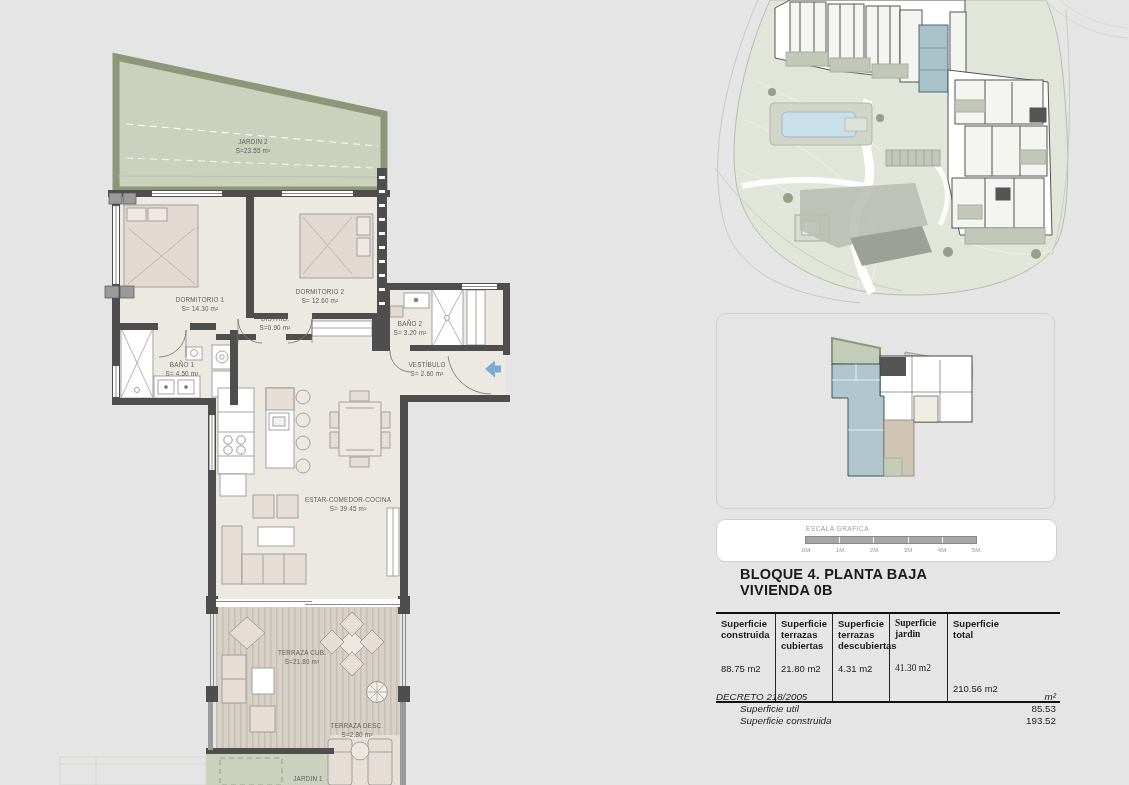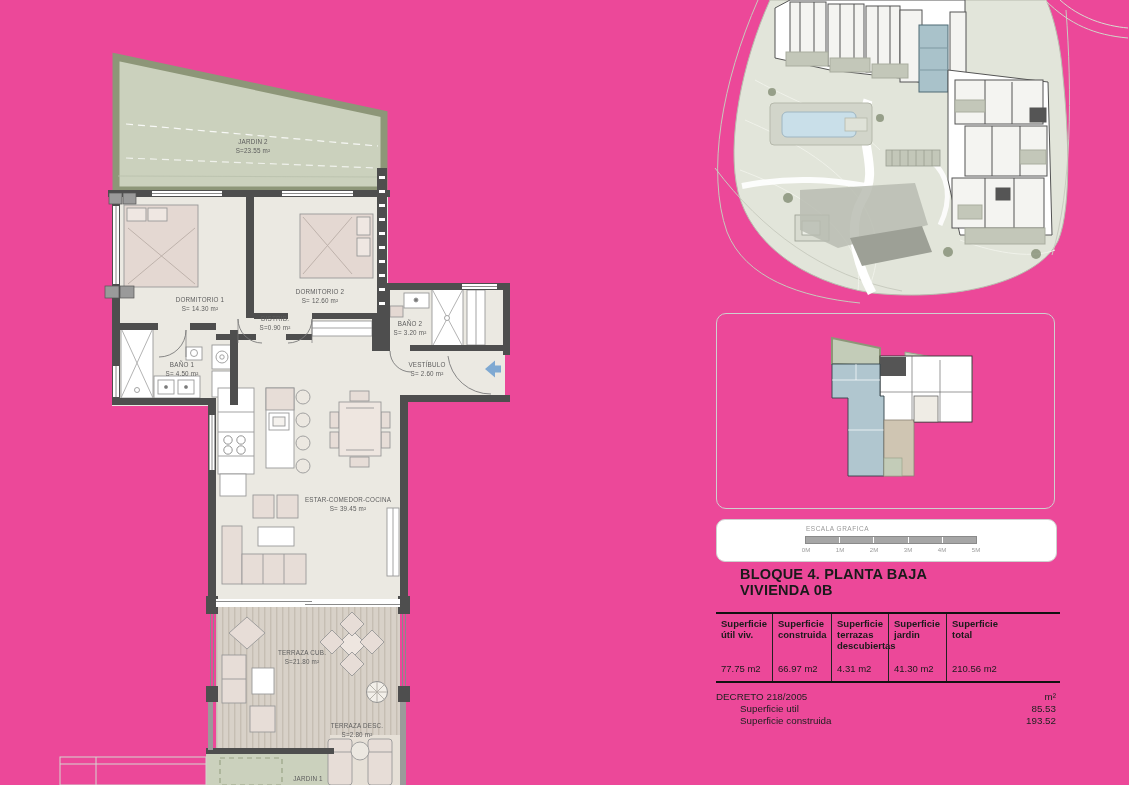--- a/index.html
+++ b/index.html
@@ -1,31 +1,31 @@
 <!DOCTYPE html>
 <html><head>
 <meta charset="utf-8">
 <style>
   html,body{margin:0;padding:0;background:#ffffff;}
-  .page{position:relative;width:1129px;height:785px;background:#ec4899;overflow:hidden;
+  .page{position:relative;width:1129px;height:785px;background:#e5e5e5;overflow:hidden;
         font-family:"Liberation Sans",sans-serif;color:#1a1a1a;}
   .page svg{position:absolute;left:0;top:0;}
   
   .heading{position:absolute;left:740px;top:566px;font-weight:bold;font-size:14.5px;line-height:16px;letter-spacing:.2px;}
   .areas-table{position:absolute;left:716px;top:612px;width:344px;display:flex;
                border-top:2.5px solid #111;border-bottom:2.5px solid #111;box-sizing:border-box;}
   .areas-table .col{box-sizing:border-box;padding:4px 3px 7px 5px;display:flex;flex-direction:column;}
   .areas-table .col + .col{border-left:1px solid #222;}
   .areas-table .hdr{font-weight:bold;font-size:9.5px;line-height:11px;min-height:36px;}
   .areas-table .val{font-size:9.5px;margin-top:9px;}
-  .c1{width:56px;}.c2{width:59px;}.c3{width:57px;}.c4{width:57px;}.c5{width:58px;}.c6{width:57px;}
+  .c1{width:56px;}.c2{width:59px;}.c3{width:57px;}.c4{width:57px;}.c5{width:58px;font-family:Liberation Serif, serif;}.c6{width:57px;gap:20px;}
   .decreto{position:absolute;left:716px;top:691px;width:340px;font-size:9.8px;line-height:12px;color:#222;}
   .decreto .row{display:flex;justify-content:space-between;}
-  .decreto .row .lbl{padding-left:24px;}
-  .decreto .title-row{display:flex;justify-content:space-between;}
+  .decreto .row .lbl{padding-left:24px;font-style:italic;}
+  .decreto .title-row{display:flex;justify-content:space-between;font-style:italic;}
   
   .scale-panel{position:absolute;left:716px;top:519px;width:341px;height:43px;border:1px solid #cfcfcf;
                border-radius:9px;box-sizing:border-box;background:#fff;}
   .scale-title{position:absolute;left:89px;top:5px;font-size:6.5px;letter-spacing:.5px;color:#999;}
   .scale-bar{position:absolute;left:88px;top:16px;width:172px;height:8px;border:1px solid #8a8a8a;
              background:#fff;display:flex;gap:1px;box-sizing:border-box;}
   .scale-bar .seg{flex:1;background:#a6a6a6;}
   .scale-ticks{position:absolute;left:80px;top:27px;width:188px;height:10px;}
   .scale-ticks span{position:absolute;top:0;width:18px;text-align:center;font-size:6px;color:#999;}
   
@@ -422,27 +422,27 @@
     <span style="left:170px">5M</span>
   </div>
 </div>
 
 <div class="heading">
   <div>BLOQUE 4. PLANTA BAJA</div>
   <div>VIVIENDA 0B</div>
 </div>
 
 <div class="areas-table">
-  <div class="col c1">
-    <div class="hdr">Superficie útil viv.</div>
-    <div class="val">77.75 m2</div>
-  </div>
   <div class="col c2">
     <div class="hdr">Superficie construida</div>
-    <div class="val">66.97 m2</div>
+    <div class="val">88.75 m2</div>
+  </div>
+  <div class="col c3">
+    <div class="hdr">Superficie terrazas cubiertas</div>
+    <div class="val">21.80 m2</div>
   </div>
   <div class="col c4">
     <div class="hdr">Superficie terrazas descubiertas</div>
     <div class="val">4.31 m2</div>
   </div>
   <div class="col c5">
     <div class="hdr">Superficie jardin</div>
     <div class="val">41.30 m2</div>
   </div>
   <div class="col c6">

